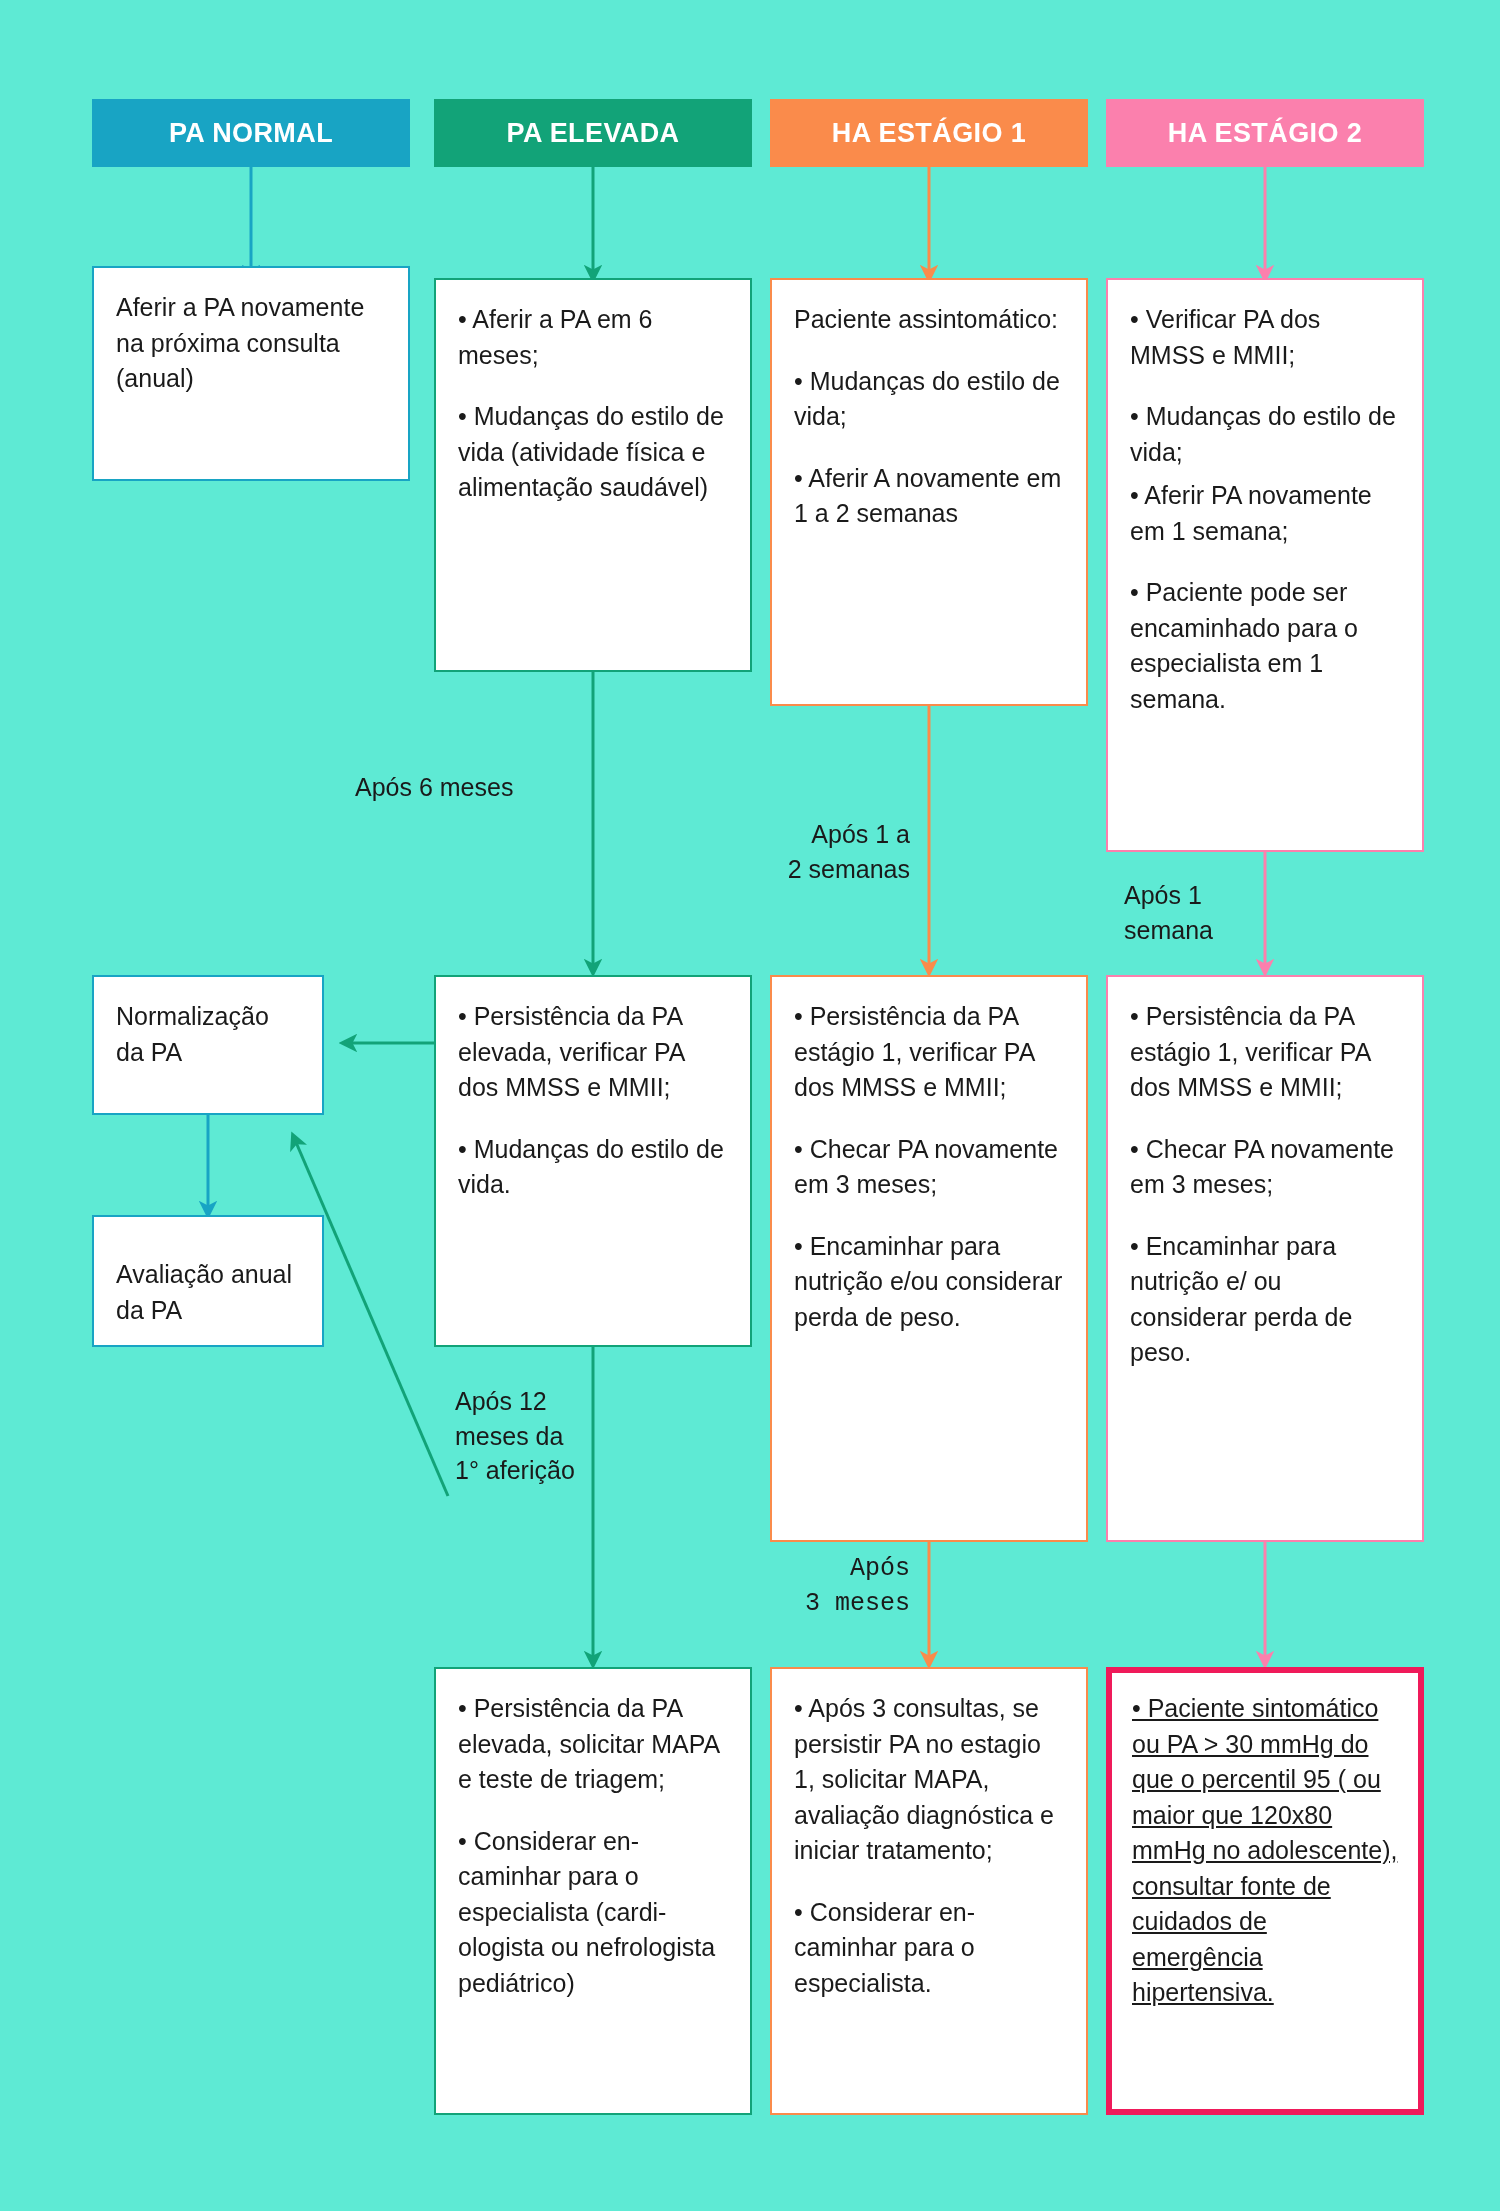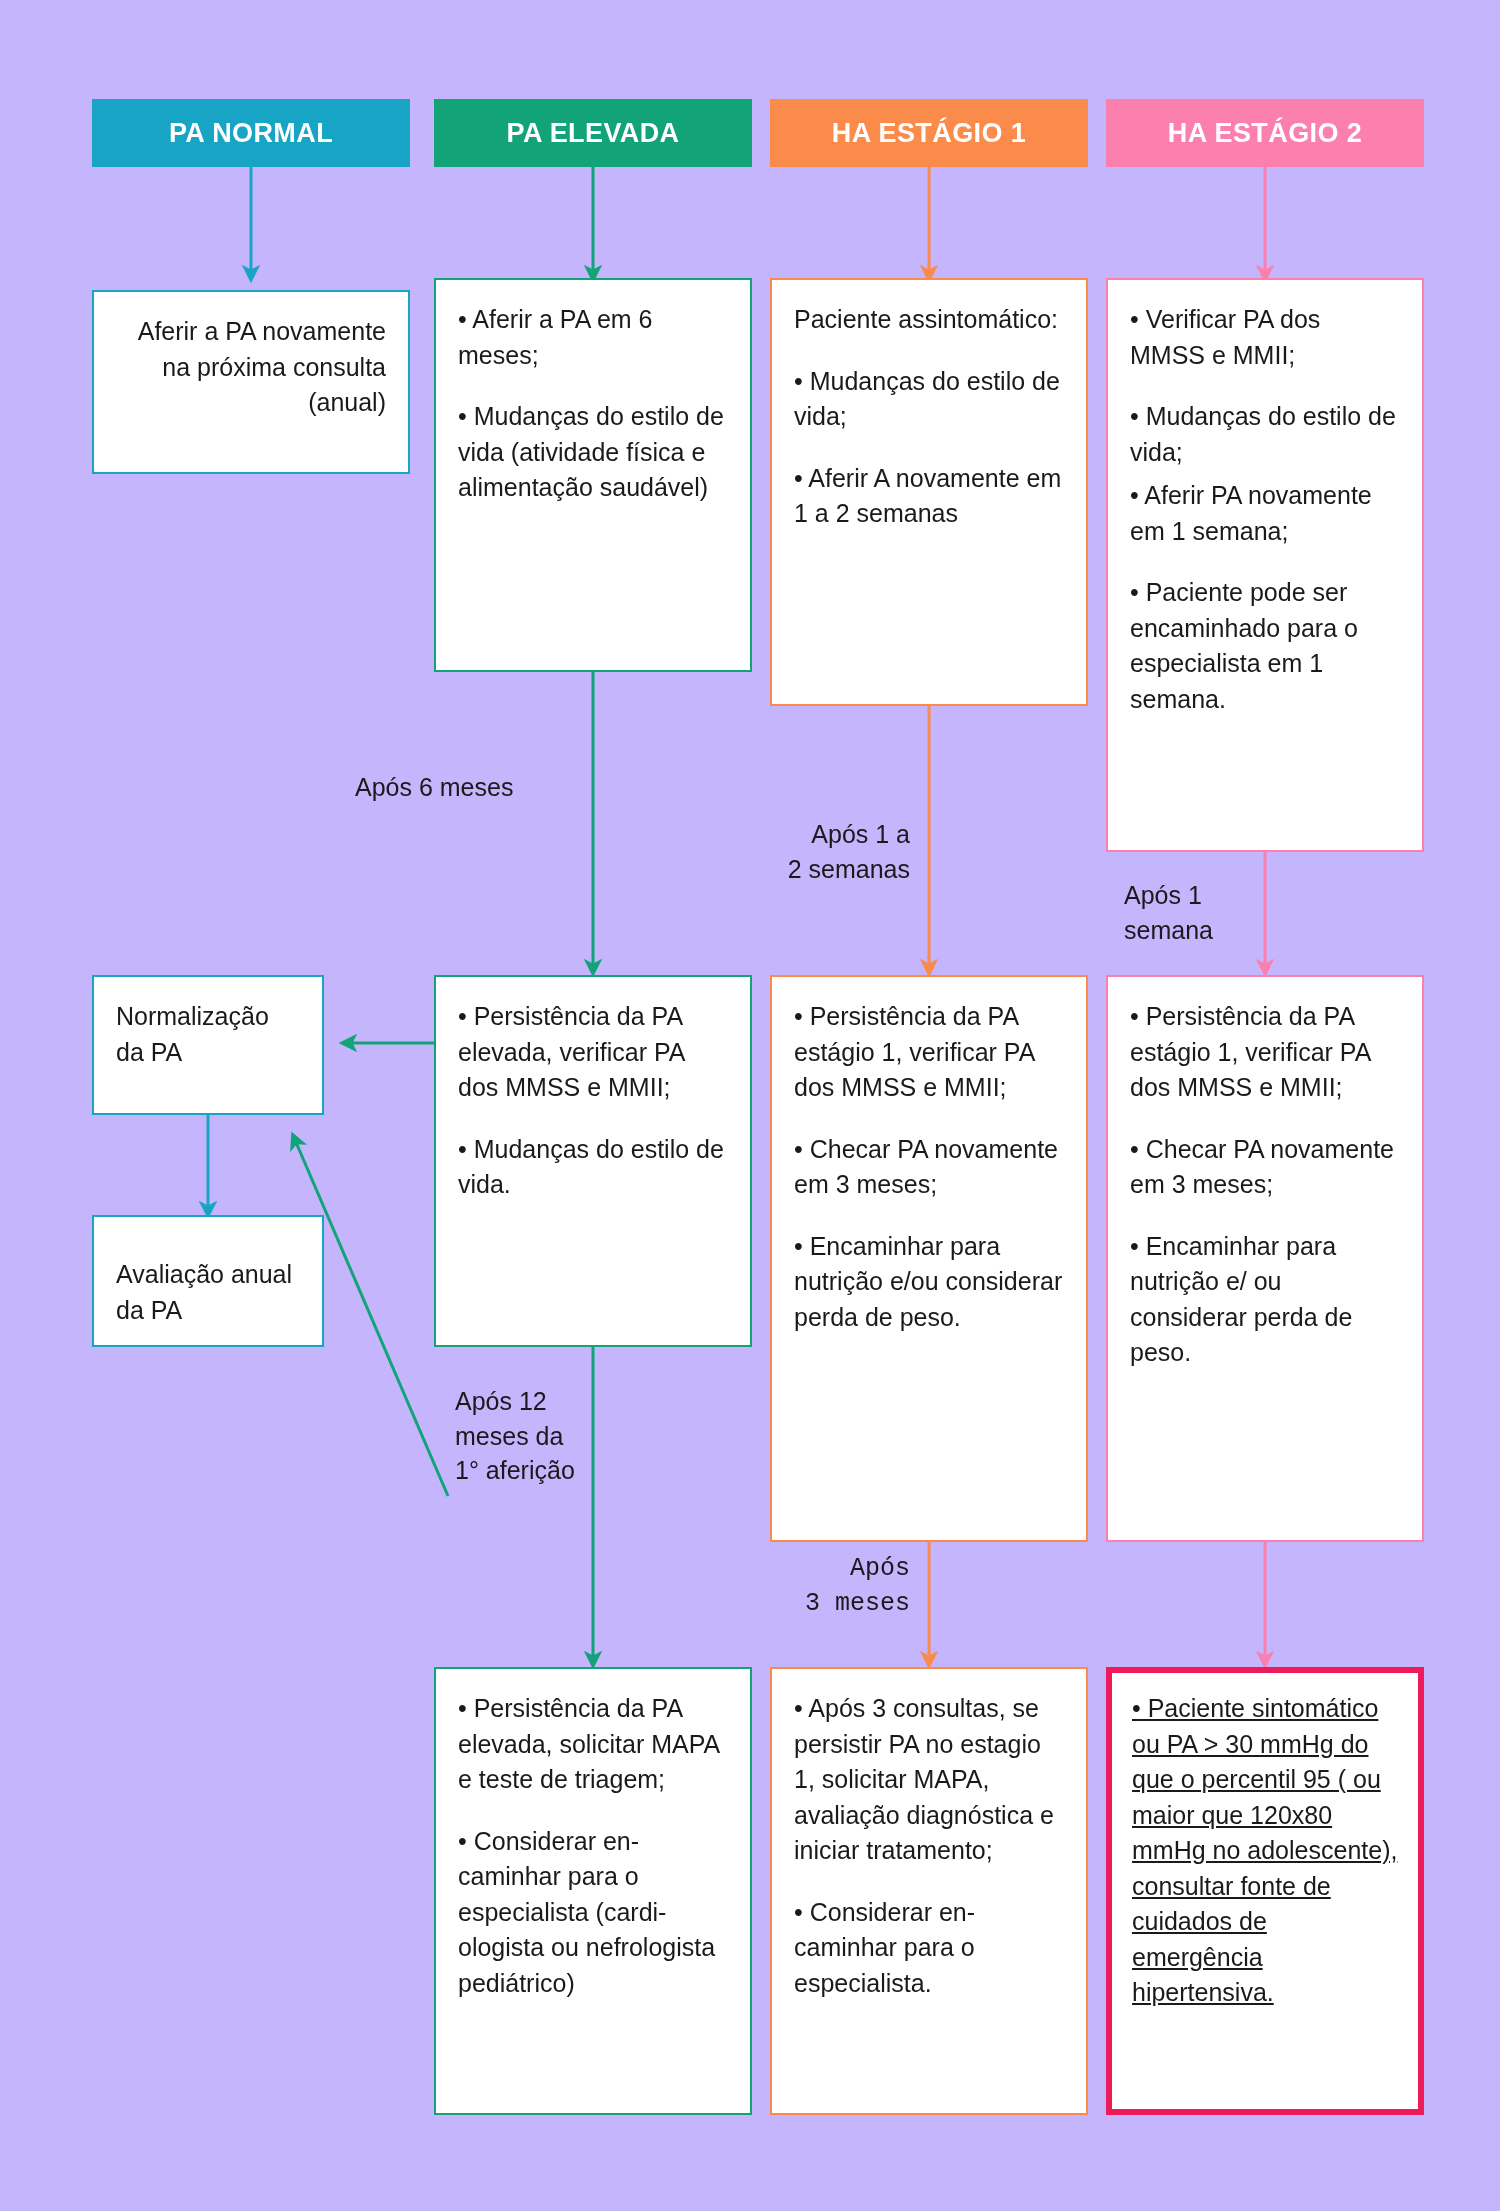--- a/index.html
+++ b/index.html
@@ -6,21 +6,21 @@
   html,body{margin:0;padding:0;background:#ffffff;}
   body{
     font-family:"Liberation Sans","DejaVu Sans",sans-serif;
     color:#1a1a1a;
     -webkit-font-smoothing:antialiased;
   }
   #stage{
     position:relative;
     width:1500px;
     height:2211px;
-    background:#c4b5fd;
+    background:#5eead4;
     overflow:hidden;
   }
   
   .hdr{
     position:absolute;
     height:68px;
     display:flex;
     align-items:center;
     justify-content:center;
     color:#ffffff;
@@ -117,21 +117,21 @@
 
       <line x1="1265" y1="1540" x2="1265" y2="1660" stroke="#fb80ad" marker-end="url(#ah-pink)"></line>
     </g>
   </svg>
 
   <div class="hdr hdr-normal">PA NORMAL</div>
   <div class="hdr hdr-elevada">PA ELEVADA</div>
   <div class="hdr hdr-e1">HA ESTÁGIO 1</div>
   <div class="hdr hdr-e2">HA ESTÁGIO 2</div>
 
-  <div class="box blue" style="left:92px; top:290px; width:318px; height:184px;text-align:right;">
+  <div class="box blue" style="left:92px; top:266px; width:318px; height:215px;">
     <p class="tight">Aferir a PA novamente na próxima consulta (anual)</p>
   </div>
 
   <div class="box green" style="left:434px; top:278px; width:318px; height:394px;">
     <p>• Aferir a PA em 6 meses;</p>
     <p>• Mudanças do estilo de vida (atividade física e alimentação saudável)</p>
   </div>
 
   <div class="box orange" style="left:770px; top:278px; width:318px; height:428px;">
     <p>Paciente assintomático:</p>

